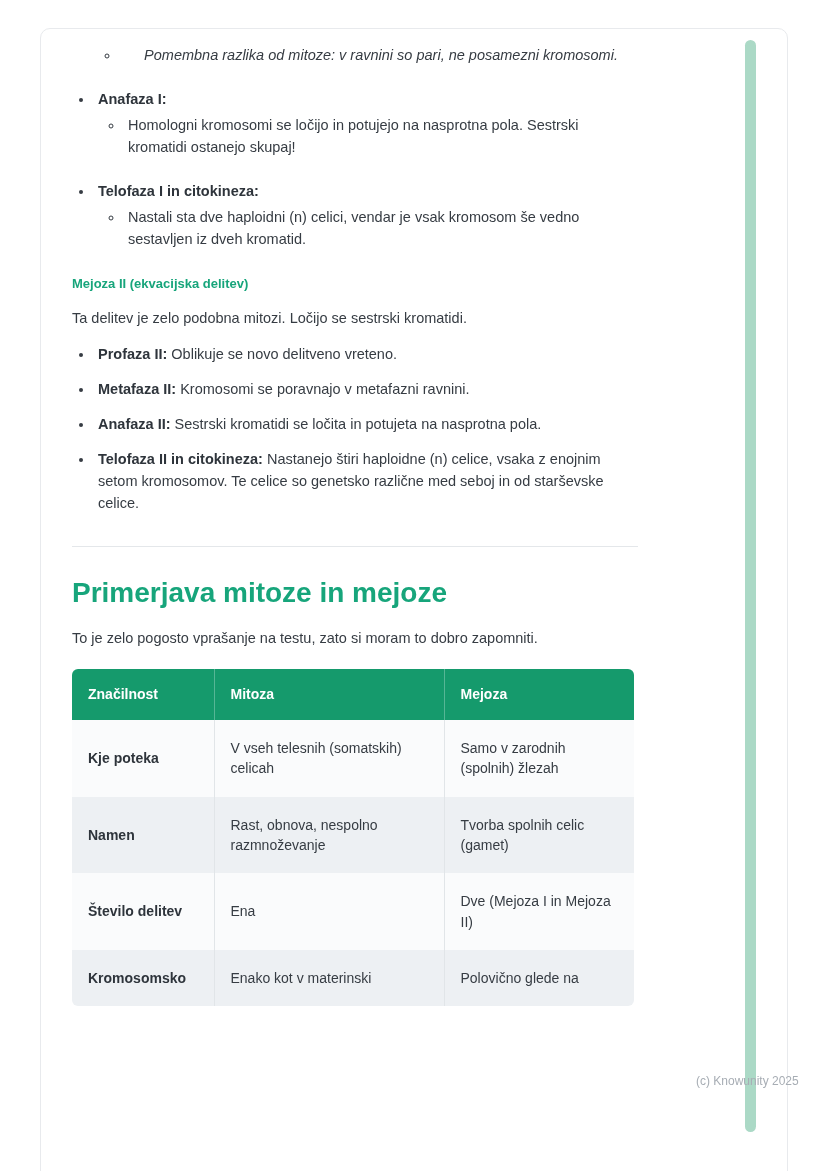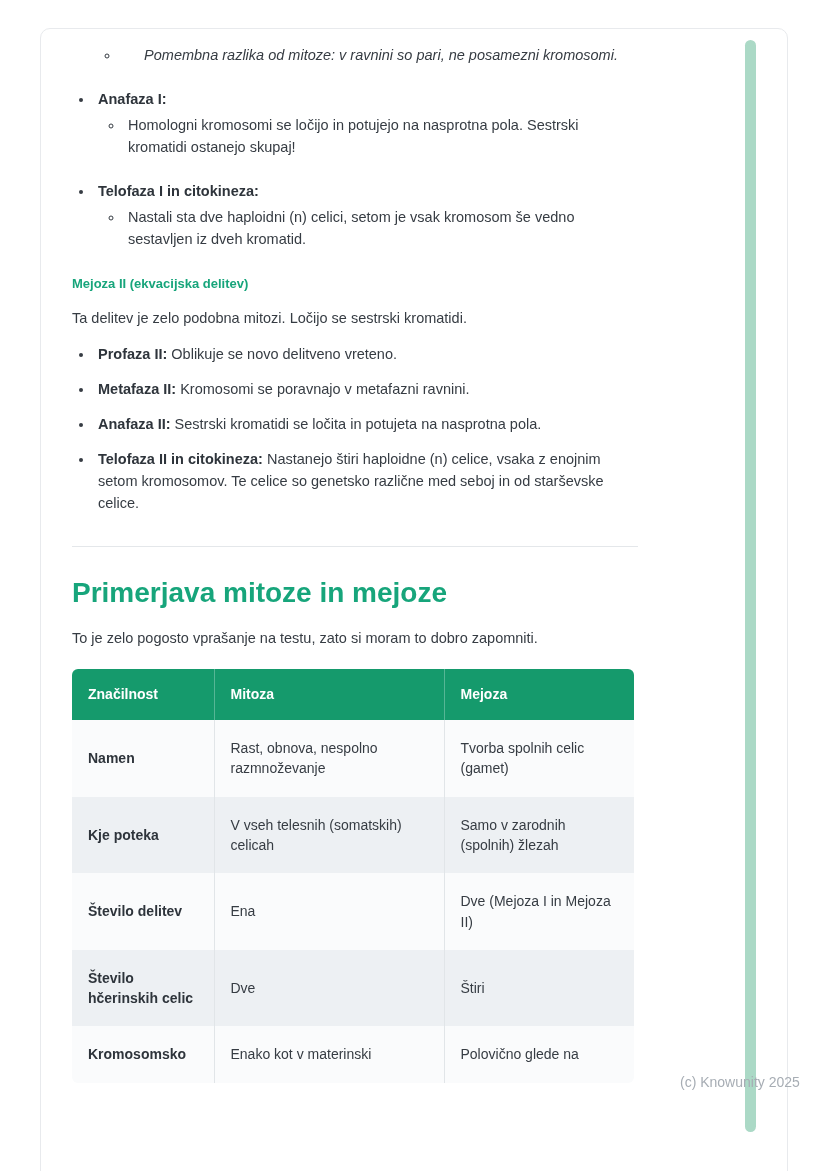--- a/index.html
+++ b/index.html
@@ -65,22 +65,22 @@
     border-right:1px solid #e1e5e8;
     line-height:1.45;
   }
   table.compare col.c1 { width:142px; }
   table.compare col.c2 { width:230px; }
   table.compare col.c3 { width:190px; }
   table.compare tbody tr:nth-child(odd)  { background:#fafbfc; }
   table.compare tbody tr:nth-child(even) { background:#edf0f3; }
   td.rowhead { font-weight:700; color:#2e343b; }
   .watermark {
-    position:absolute; left:680px; top:1074px;
-    font-size:14px; color:#a7adb4; white-space:nowrap;text-align:right;
+    position:absolute; left:696px; top:1074px;
+    font-size:12px; color:#a7adb4; white-space:nowrap;text-align:right;
   }
 </style>
 </head>
 <body>
 
 <div class="page-card"></div>
 <div class="accent-bar"></div>
 
 <div class="content">
 
@@ -91,21 +91,21 @@
   <ul class="main-list">
     <li>
       <strong>Anafaza I:</strong>
       <ul class="sub-list">
         <li>Homologni kromosomi se ločijo in potujejo na nasprotna pola. Sestrski kromatidi ostanejo skupaj!</li>
       </ul>
     </li>
     <li>
       <strong>Telofaza I in citokineza:</strong>
       <ul class="sub-list">
-        <li>Nastali sta dve haploidni (n) celici, setom je vsak kromosom še vedno sestavljen iz dveh kromatid.</li>
+        <li>Nastali sta dve haploidni (n) celici, vendar je vsak kromosom še vedno sestavljen iz dveh kromatid.</li>
       </ul>
     </li>
   </ul>
 
   <h3 class="green">Mejoza II (ekvacijska delitev)</h3>
   <p class="body-text">Ta delitev je zelo podobna mitozi. Ločijo se sestrski kromatidi.</p>
 
   <ul class="inline-bullets">
     <li>
       <strong>Profaza II:</strong>
@@ -139,38 +139,33 @@
         </colgroup>
       <thead>
         <tr>
           <th>Značilnost</th>
           <th>Mitoza</th>
           <th>Mejoza</th>
         </tr>
       </thead>
       <tbody>
         <tr>
+          <td class="rowhead">Kje poteka</td>
+          <td>V vseh telesnih (somatskih) celicah</td>
+          <td>Samo v zarodnih (spolnih) žlezah</td>
+        </tr>
+        <tr>
           <td class="rowhead">Namen</td>
           <td>Rast, obnova, nespolno razmnoževanje</td>
           <td>Tvorba spolnih celic (gamet)</td>
         </tr>
         <tr>
-          <td class="rowhead">Kje poteka</td>
-          <td>V vseh telesnih (somatskih) celicah</td>
-          <td>Samo v zarodnih (spolnih) žlezah</td>
-        </tr>
-        <tr>
           <td class="rowhead">Število delitev</td>
           <td>Ena</td>
           <td>Dve (Mejoza I in Mejoza II)</td>
-        </tr>
-        <tr>
-          <td class="rowhead">Število hčerinskih celic</td>
-          <td>Dve</td>
-          <td>Štiri</td>
         </tr>
         <tr>
           <td class="rowhead">Kromosomsko</td>
           <td>Enako kot v materinski</td>
           <td>Polovično glede na</td>
         </tr>
       </tbody>
     </table>
   </div>
 

